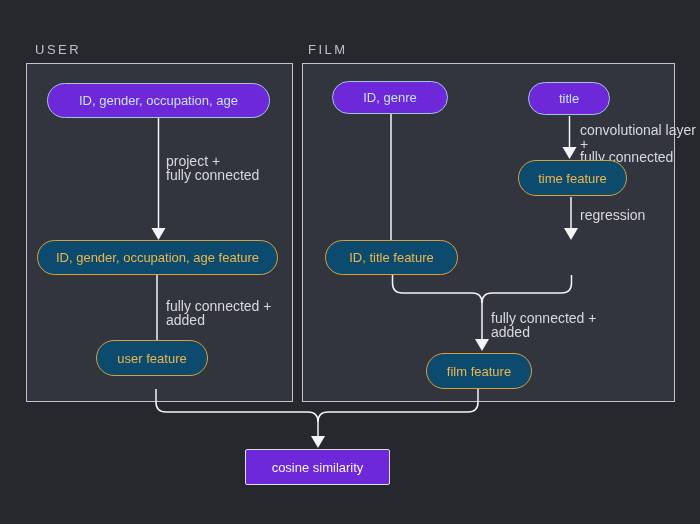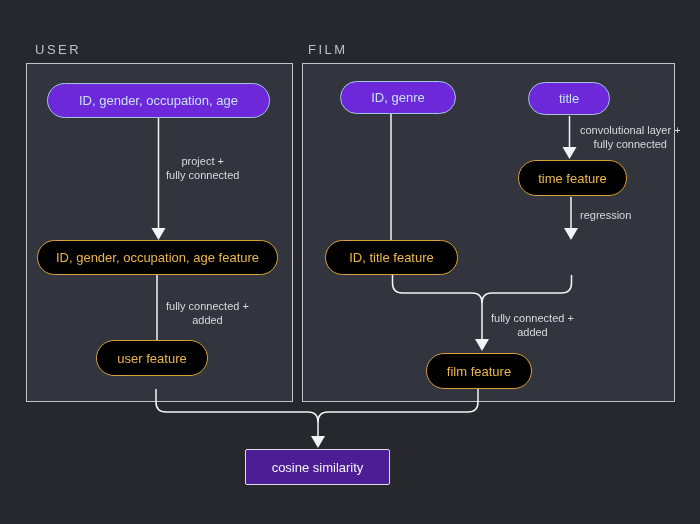--- a/index.html
+++ b/index.html
@@ -13,39 +13,38 @@
     background:#32353d;border:1.5px solid #c2c4cb;
     z-index:1;
   }
   .panel-label{
     position:absolute;z-index:3;
     font-size:13px;letter-spacing:2.5px;color:#bdc0c7;
   }
   .connectors{position:absolute;left:0;top:0;z-index:2;}
   .edge-label{
     position:absolute;z-index:3;
-    font-size:11px;line-height:13.5px;color:#d7d9dd;
+    font-size:14px;line-height:13.5px;color:#d7d9dd;
     white-space:pre-line;
-    text-align:center;
   }
   .node{
     position:absolute;box-sizing:border-box;z-index:4;
     display:flex;align-items:center;justify-content:center;
     border-radius:18px;font-size:13px;white-space:nowrap;
   }
   .node-input{
     background:#6d28d9;border:1.5px solid #9ec7da;color:#c5e2f1;
   }
   .node-feature{
-    background:#000000;border:1.5px solid #d9a137;color:#edb64d;
+    background:#0c4a6e;border:1.5px solid #d9a137;color:#edb64d;
   }
   .output-box{
     position:absolute;box-sizing:border-box;z-index:4;
     display:flex;align-items:center;justify-content:center;
-    background:#4c1d95;border:1.5px solid #dcdee3;border-radius:2px;
+    background:#6d28d9;border:1.5px solid #dcdee3;border-radius:2px;
     color:#f2f3f5;font-size:13px;white-space:nowrap;
   }
 </style>
 </head>
 <body>
 
 <div class="canvas">
 
   <div class="panel-label" style="left:35px;top:42px">USER</div>
   <div class="panel-label" style="left:308px;top:42px">FILM</div>
@@ -82,21 +81,21 @@
   <div class="edge-label" style="left:580px;top:124px">convolutional layer +
 fully connected</div>
   <div class="edge-label" style="left:580px;top:209px">regression</div>
   <div class="edge-label" style="left:491px;top:312px">fully connected +
 added</div>
 
   <div class="node node-input" style="left:47px;top:83px;width:223px;height:35px">ID, gender, occupation, age</div>
   <div class="node node-feature" style="left:37px;top:240px;width:241px;height:35px">ID, gender, occupation, age feature</div>
   <div class="node node-feature" style="left:96px;top:340px;width:112px;height:36px">user feature</div>
 
-  <div class="node node-input" style="left:340px;top:81px;width:116px;height:33px">ID, genre</div>
+  <div class="node node-input" style="left:332px;top:81px;width:116px;height:33px">ID, genre</div>
   <div class="node node-input" style="left:528px;top:82px;width:82px;height:33px">title</div>
   <div class="node node-feature" style="left:518px;top:160px;width:109px;height:36px">time feature</div>
   <div class="node node-feature" style="left:325px;top:240px;width:133px;height:35px">ID, title feature</div>
   <div class="node node-feature" style="left:426px;top:353px;width:106px;height:36px">film feature</div>
 
   <div class="output-box" style="left:245px;top:449px;width:145px;height:36px">cosine similarity</div>
 
 </div>
 
 </body></html>

